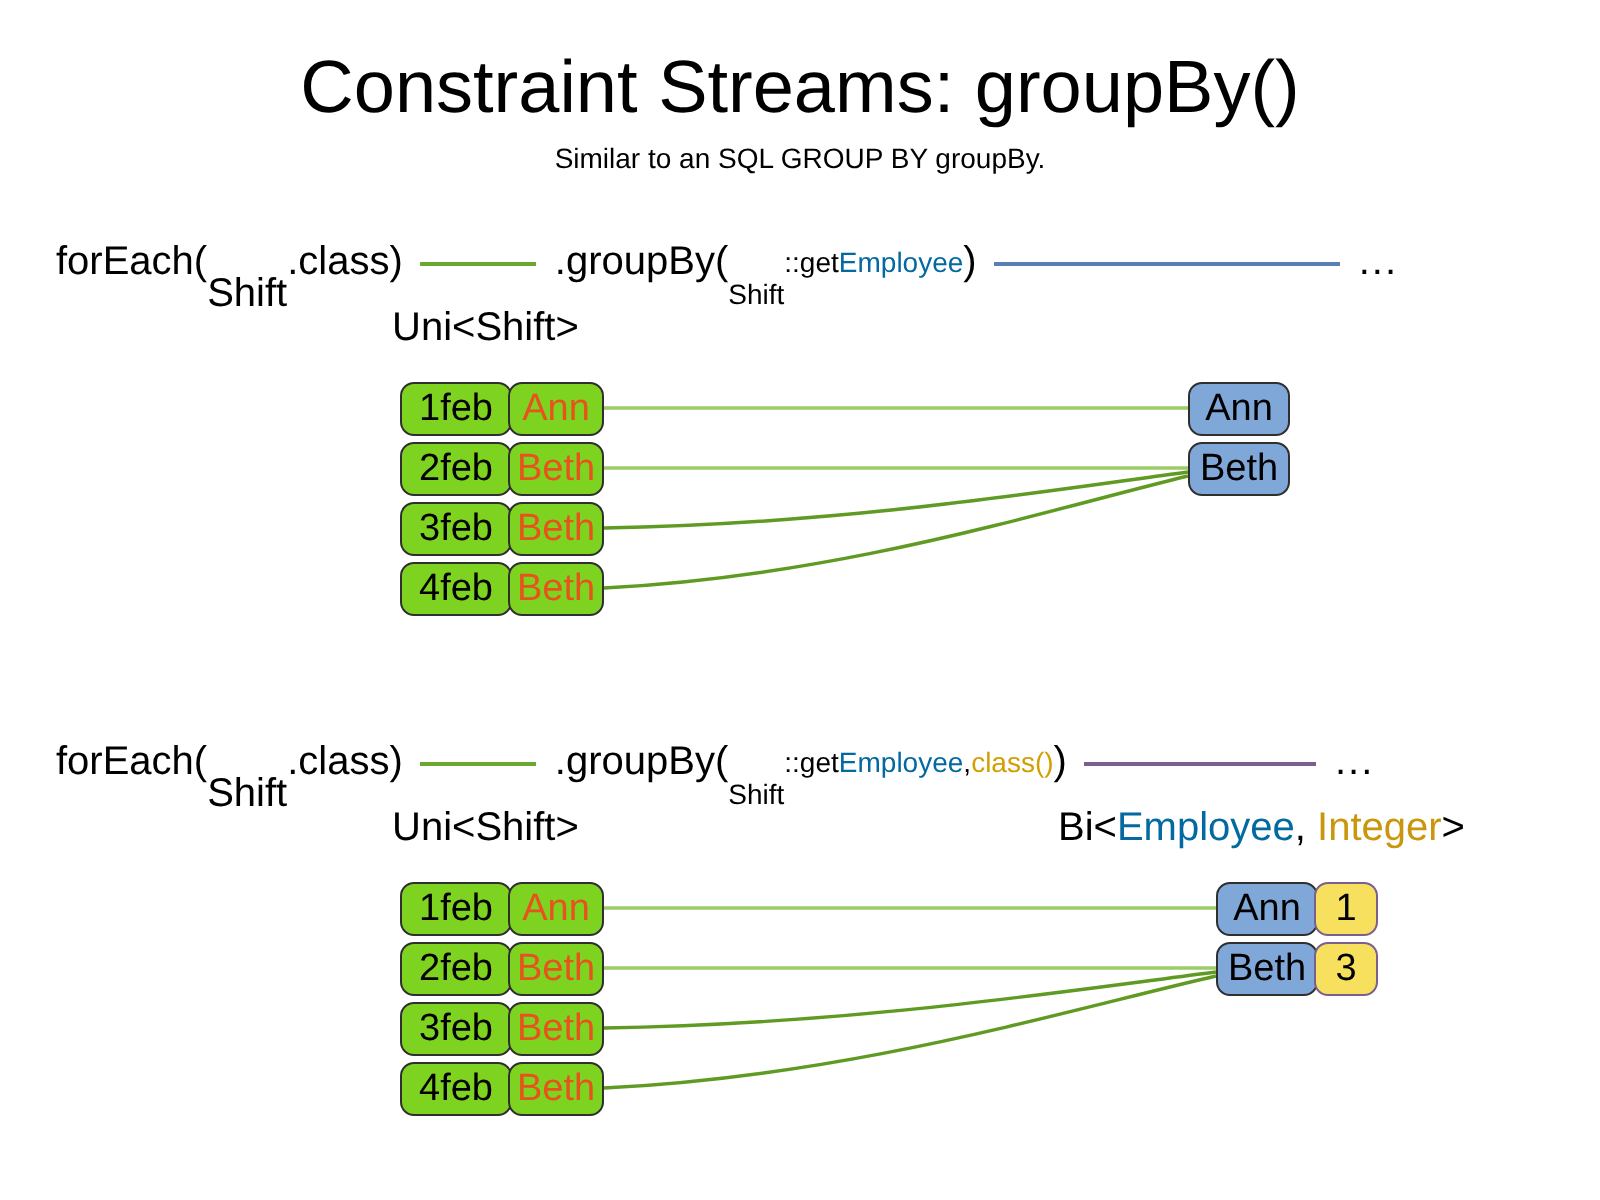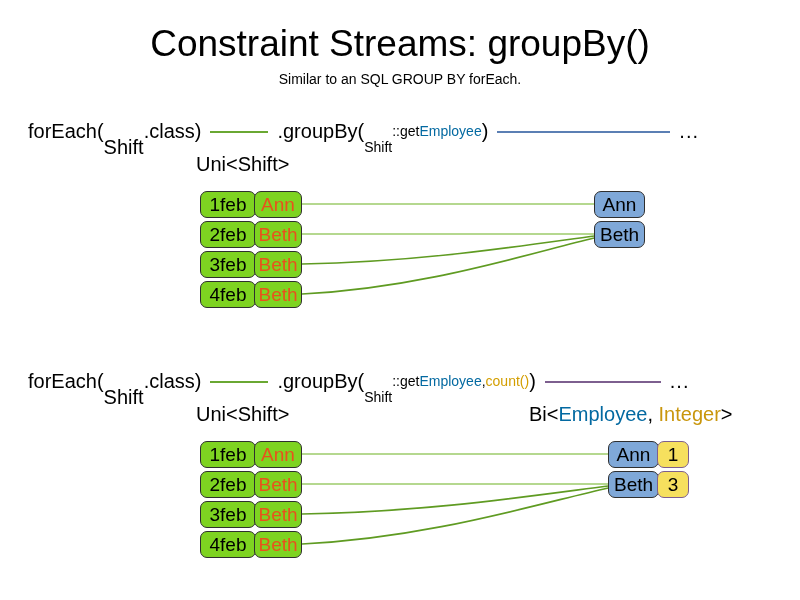--- a/index.html
+++ b/index.html
@@ -126,21 +126,21 @@
 
   
   .cellrow .cell + .cell { margin-left: -2px; }
 </style>
 </head>
 <body>
 
 <div class="slide">
 
   <div class="title">Constraint Streams: groupBy()</div>
-  <div class="subtitle">Similar to an SQL GROUP BY forEach.</div>
+  <div class="subtitle">Similar to an SQL GROUP BY groupBy.</div>
 
   <div class="codeline" style="top:118px;">
     <span>forEach(</span>
       <span class="tok-shift">Shift</span>
       <span>.class)</span>
     <span class="wire wire-green"></span>
     <span>.groupBy(</span>
       <span class="sm tok-shift">Shift</span>
       <span class="sm">::get</span>
       <span class="sm tok-emp">Employee</span>
@@ -189,21 +189,21 @@
   <div class="codeline" style="top:368px;">
     <span>forEach(</span>
       <span class="tok-shift">Shift</span>
       <span>.class)</span>
     <span class="wire wire-green"></span>
     <span>.groupBy(</span>
       <span class="sm tok-shift">Shift</span>
       <span class="sm">::get</span>
       <span class="sm tok-emp">Employee</span>
       <span class="sm">, </span>
-      <span class="sm tok-count">count()</span>
+      <span class="sm tok-count">class()</span>
       <span>)</span>
     <span class="wire wire-purple"></span>
     <span class="dots">...</span>
   </div>
 
   <div class="typelabel" style="left:196px; top:402px;">
     <span>Uni&lt;</span><span class="tok-shift">Shift</span><span>&gt;</span>
   </div>
   <div class="typelabel" style="left:529px; top:402px;">
     <span>Bi&lt;</span><span class="tok-emp">Employee</span><span>, </span><span class="tok-integer">Integer</span><span>&gt;</span>

